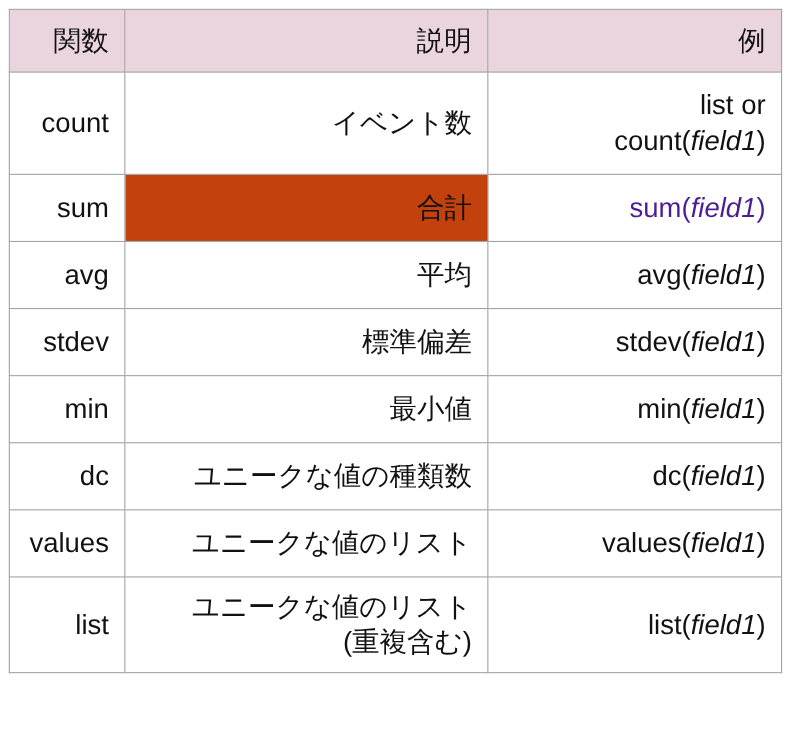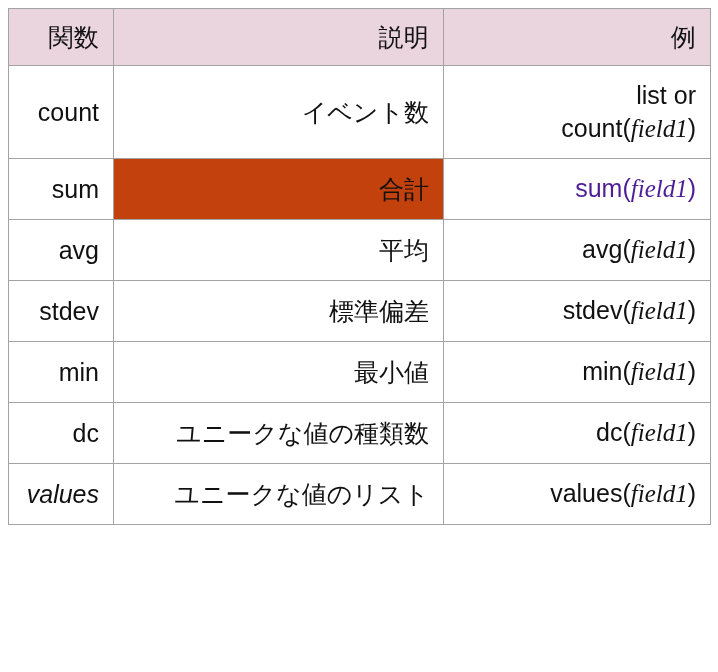--- a/index.html
+++ b/index.html
@@ -85,21 +85,20 @@
   .fn-name {
     white-space: nowrap;
   }
 
   .desc-text {
     white-space: nowrap;
   }
 
   .ex-arg {
     font-style: italic;
-    font-family: Liberation Serif, serif;
   }
 
   .ex-text {
     white-space: nowrap;
   }
 </style>
 </head>
 <body>
 
 <div id="page" style="background: rgb(255, 255, 255);">
@@ -194,28 +193,42 @@
               <span class="line desc-text">ユニークな値の種類数</span>
             </span>
           </td>
           <td style="background: rgb(255, 255, 255); border-color: rgb(163, 163, 163); color: rgb(17, 17, 17);">
             <span class="cell-lines">
               <span class="line ex-text"><span>dc(</span><span class="ex-arg">field1</span><span>)</span></span>
             </span>
           </td>
         </tr>
         <tr>
-          <td style="background: rgb(255, 255, 255); border-color: rgb(163, 163, 163); color: rgb(17, 17, 17); font-style: italic;"><span class="fn-name">values</span></td>
+          <td style="background: rgb(255, 255, 255); border-color: rgb(163, 163, 163); color: rgb(17, 17, 17);"><span class="fn-name">values</span></td>
           <td style="background: rgb(255, 255, 255); border-color: rgb(163, 163, 163); color: rgb(17, 17, 17);">
             <span class="cell-lines">
               <span class="line desc-text">ユニークな値のリスト</span>
             </span>
           </td>
           <td style="background: rgb(255, 255, 255); border-color: rgb(163, 163, 163); color: rgb(17, 17, 17);">
             <span class="cell-lines">
               <span class="line ex-text"><span>values(</span><span class="ex-arg">field1</span><span>)</span></span>
+            </span>
+          </td>
+        </tr>
+        <tr class="row-tall-bottom">
+          <td style="background: rgb(255, 255, 255); border-color: rgb(163, 163, 163); color: rgb(17, 17, 17);"><span class="fn-name">list</span></td>
+          <td style="background: rgb(255, 255, 255); border-color: rgb(163, 163, 163); color: rgb(17, 17, 17);">
+            <span class="cell-lines">
+              <span class="line desc-text">ユニークな値のリスト</span>
+              <span class="line desc-text">(重複含む)</span>
+            </span>
+          </td>
+          <td style="background: rgb(255, 255, 255); border-color: rgb(163, 163, 163); color: rgb(17, 17, 17);">
+            <span class="cell-lines">
+              <span class="line ex-text"><span>list(</span><span class="ex-arg">field1</span><span>)</span></span>
             </span>
           </td>
         </tr>
       </tbody>
   </table>
 
 </div>
 
 </body></html>

